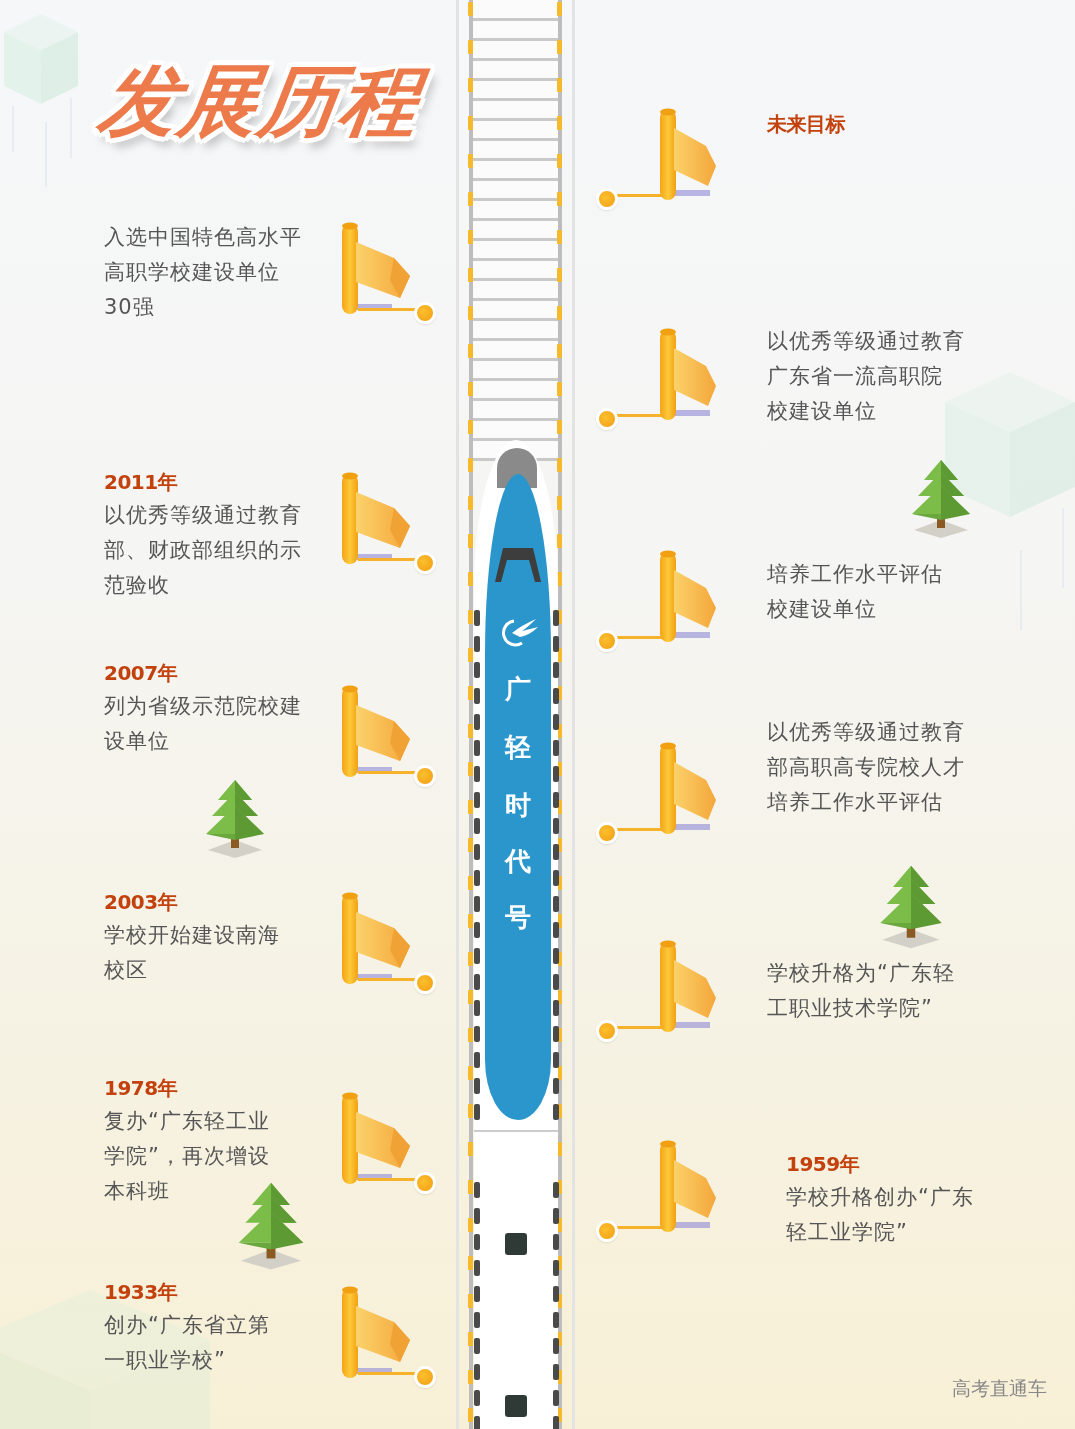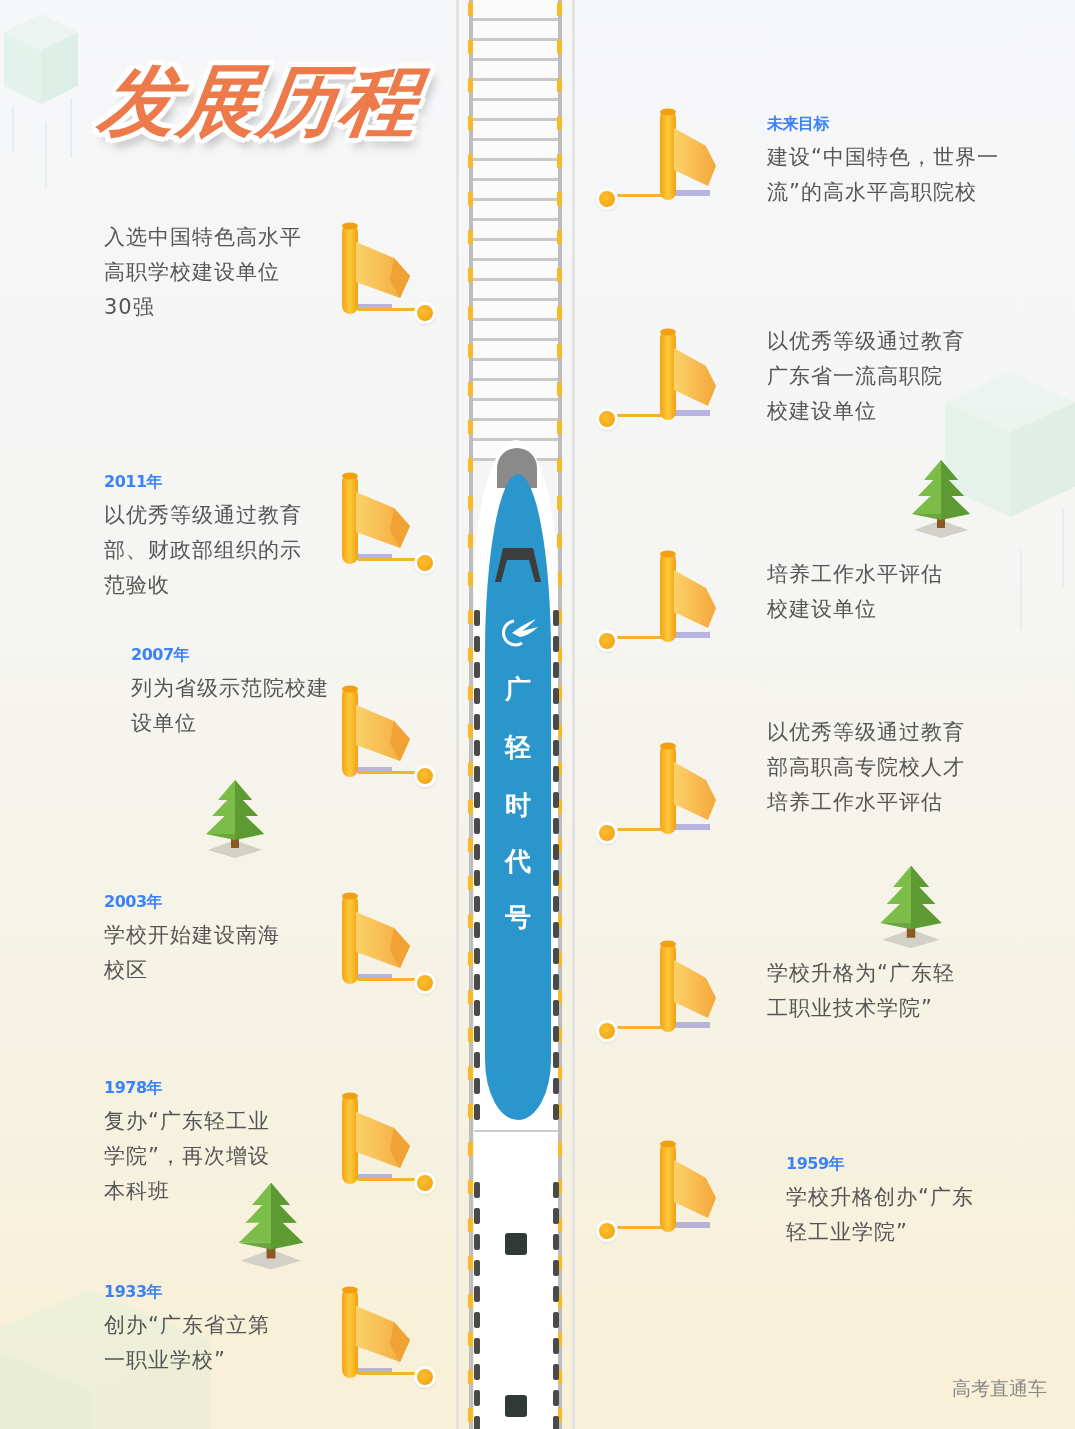--- a/index.html
+++ b/index.html
@@ -49,21 +49,21 @@
   .train-blue { left: 485px; top: 474px; width: 66px; height: 646px; background:#2b96cc;
     border-radius: 33px 33px 33px 33px / 180px 180px 60px 60px; }
   .windshield { left: 495px; top: 548px; width: 46px; height: 34px; }
   .train-char { position:absolute; left: 500px; width: 36px; text-align:center;
     color:#fff; font-weight:bold; font-size: 26px; }
   .side-window { position:absolute; width: 6px; height: 16px; background:#4a4a4a; border-radius:2px; }
   .rear-window { position:absolute; left: 505px; width: 22px; height: 22px; background:#2f3a36; border-radius:3px; }
 
   
   .entry { position:absolute; }
-  .entry .year { font-size: 16px; font-weight: bold; color:#3b82f6; line-height: 32px; letter-spacing: -0.5px; }
+  .entry .year { font-size: 20px; font-weight: bold; color:#c2410c; line-height: 32px; letter-spacing: -0.5px; }
   .entry .desc { font-size: 21px; color:#555; line-height: 35px; white-space: pre-line; letter-spacing: 1px; }
   .entry-left { left: 104px; width: 230px; }
   .entry-right { left: 767px; width: 305px; }
 
   
   .flag { position:absolute; width: 100px; height: 100px; }
   .flag svg { width: 100%; height: 100%; }
 
   .tree { position:absolute; width: 70px; height: 80px; }
   .tree svg { width:100%; height:100%; }
@@ -390,21 +390,21 @@
           </linearGradient>
       </defs>
       <rect x="14" y="84" width="36" height="6" fill="#8e89d6" opacity=".6"></rect>
       <rect x="0" y="4" width="16" height="90" rx="8" fill="url(#pgl)"></rect>
       <ellipse cx="8" cy="6" rx="8" ry="3.5" fill="#f0a010"></ellipse>
       <polygon points="14,22 52,38 68,56 58,78 14,62" fill="url(#fgl)"></polygon>
       <polygon points="52,38 68,56 58,78 48,60" fill="#f0a235"></polygon>
       <rect x="16" y="88" width="66" height="3" fill="#f6b22b"></rect>
     </svg></div>
     <div style="position: absolute; left: 414px; top: 552px; width: 22px; height: 22px; border-radius: 50%; background: radial-gradient(circle at 40% 40%, rgb(251, 192, 45), rgb(242, 156, 20)); border: 3px solid rgb(255, 255, 255); box-shadow: rgba(0, 0, 0, 0.1) 0px 1px 2px;"></div>
-    <div class="entry entry-left" style="top: 639px; margin-left: 27px;">
+    <div class="entry entry-left" style="top: 657px;">
       <div class="year">2007年</div>
                  <div class="desc">列为省级示范院校建
 设单位</div>
     </div>
     <div class="flag" style="left: 342px; top: 683px;"><svg viewBox="0 0 100 100">
       <defs>
         <linearGradient id="pgl" x1="0" x2="1">
             <stop offset="0" stop-color="#f5a415"></stop>
             <stop offset=".5" stop-color="#fcc93a"></stop>
             <stop offset="1" stop-color="#f2a013"></stop>
@@ -495,22 +495,20 @@
       <ellipse cx="8" cy="6" rx="8" ry="3.5" fill="#f0a010"></ellipse>
       <polygon points="14,22 52,38 68,56 58,78 14,62" fill="url(#fgl)"></polygon>
       <polygon points="52,38 68,56 58,78 48,60" fill="#f0a235"></polygon>
       <rect x="16" y="88" width="66" height="3" fill="#f6b22b"></rect>
     </svg></div>
     <div style="position: absolute; left: 414px; top: 1366px; width: 22px; height: 22px; border-radius: 50%; background: radial-gradient(circle at 40% 40%, rgb(251, 192, 45), rgb(242, 156, 20)); border: 3px solid rgb(255, 255, 255); box-shadow: rgba(0, 0, 0, 0.1) 0px 1px 2px;"></div>
   </div>
 <div id="right-entries">
     <div class="entry entry-right" style="top: 108px;">
       <div class="year">未来目标</div>
-                 <div class="desc">建设“中国特色，世界一
-流”的高水平高职院校</div>
     </div>
     <div class="flag" style="left: 616px; top: 106px;"><svg viewBox="0 0 100 100">
       <defs>
         <linearGradient id="pgr" x1="0" x2="1">
             <stop offset="0" stop-color="#f5a415"></stop>
             <stop offset=".5" stop-color="#fcc93a"></stop>
             <stop offset="1" stop-color="#f2a013"></stop>
           </linearGradient>
         <linearGradient id="fgr" x1="0" x2="1">
             <stop offset="0" stop-color="#fbd26a"></stop>

